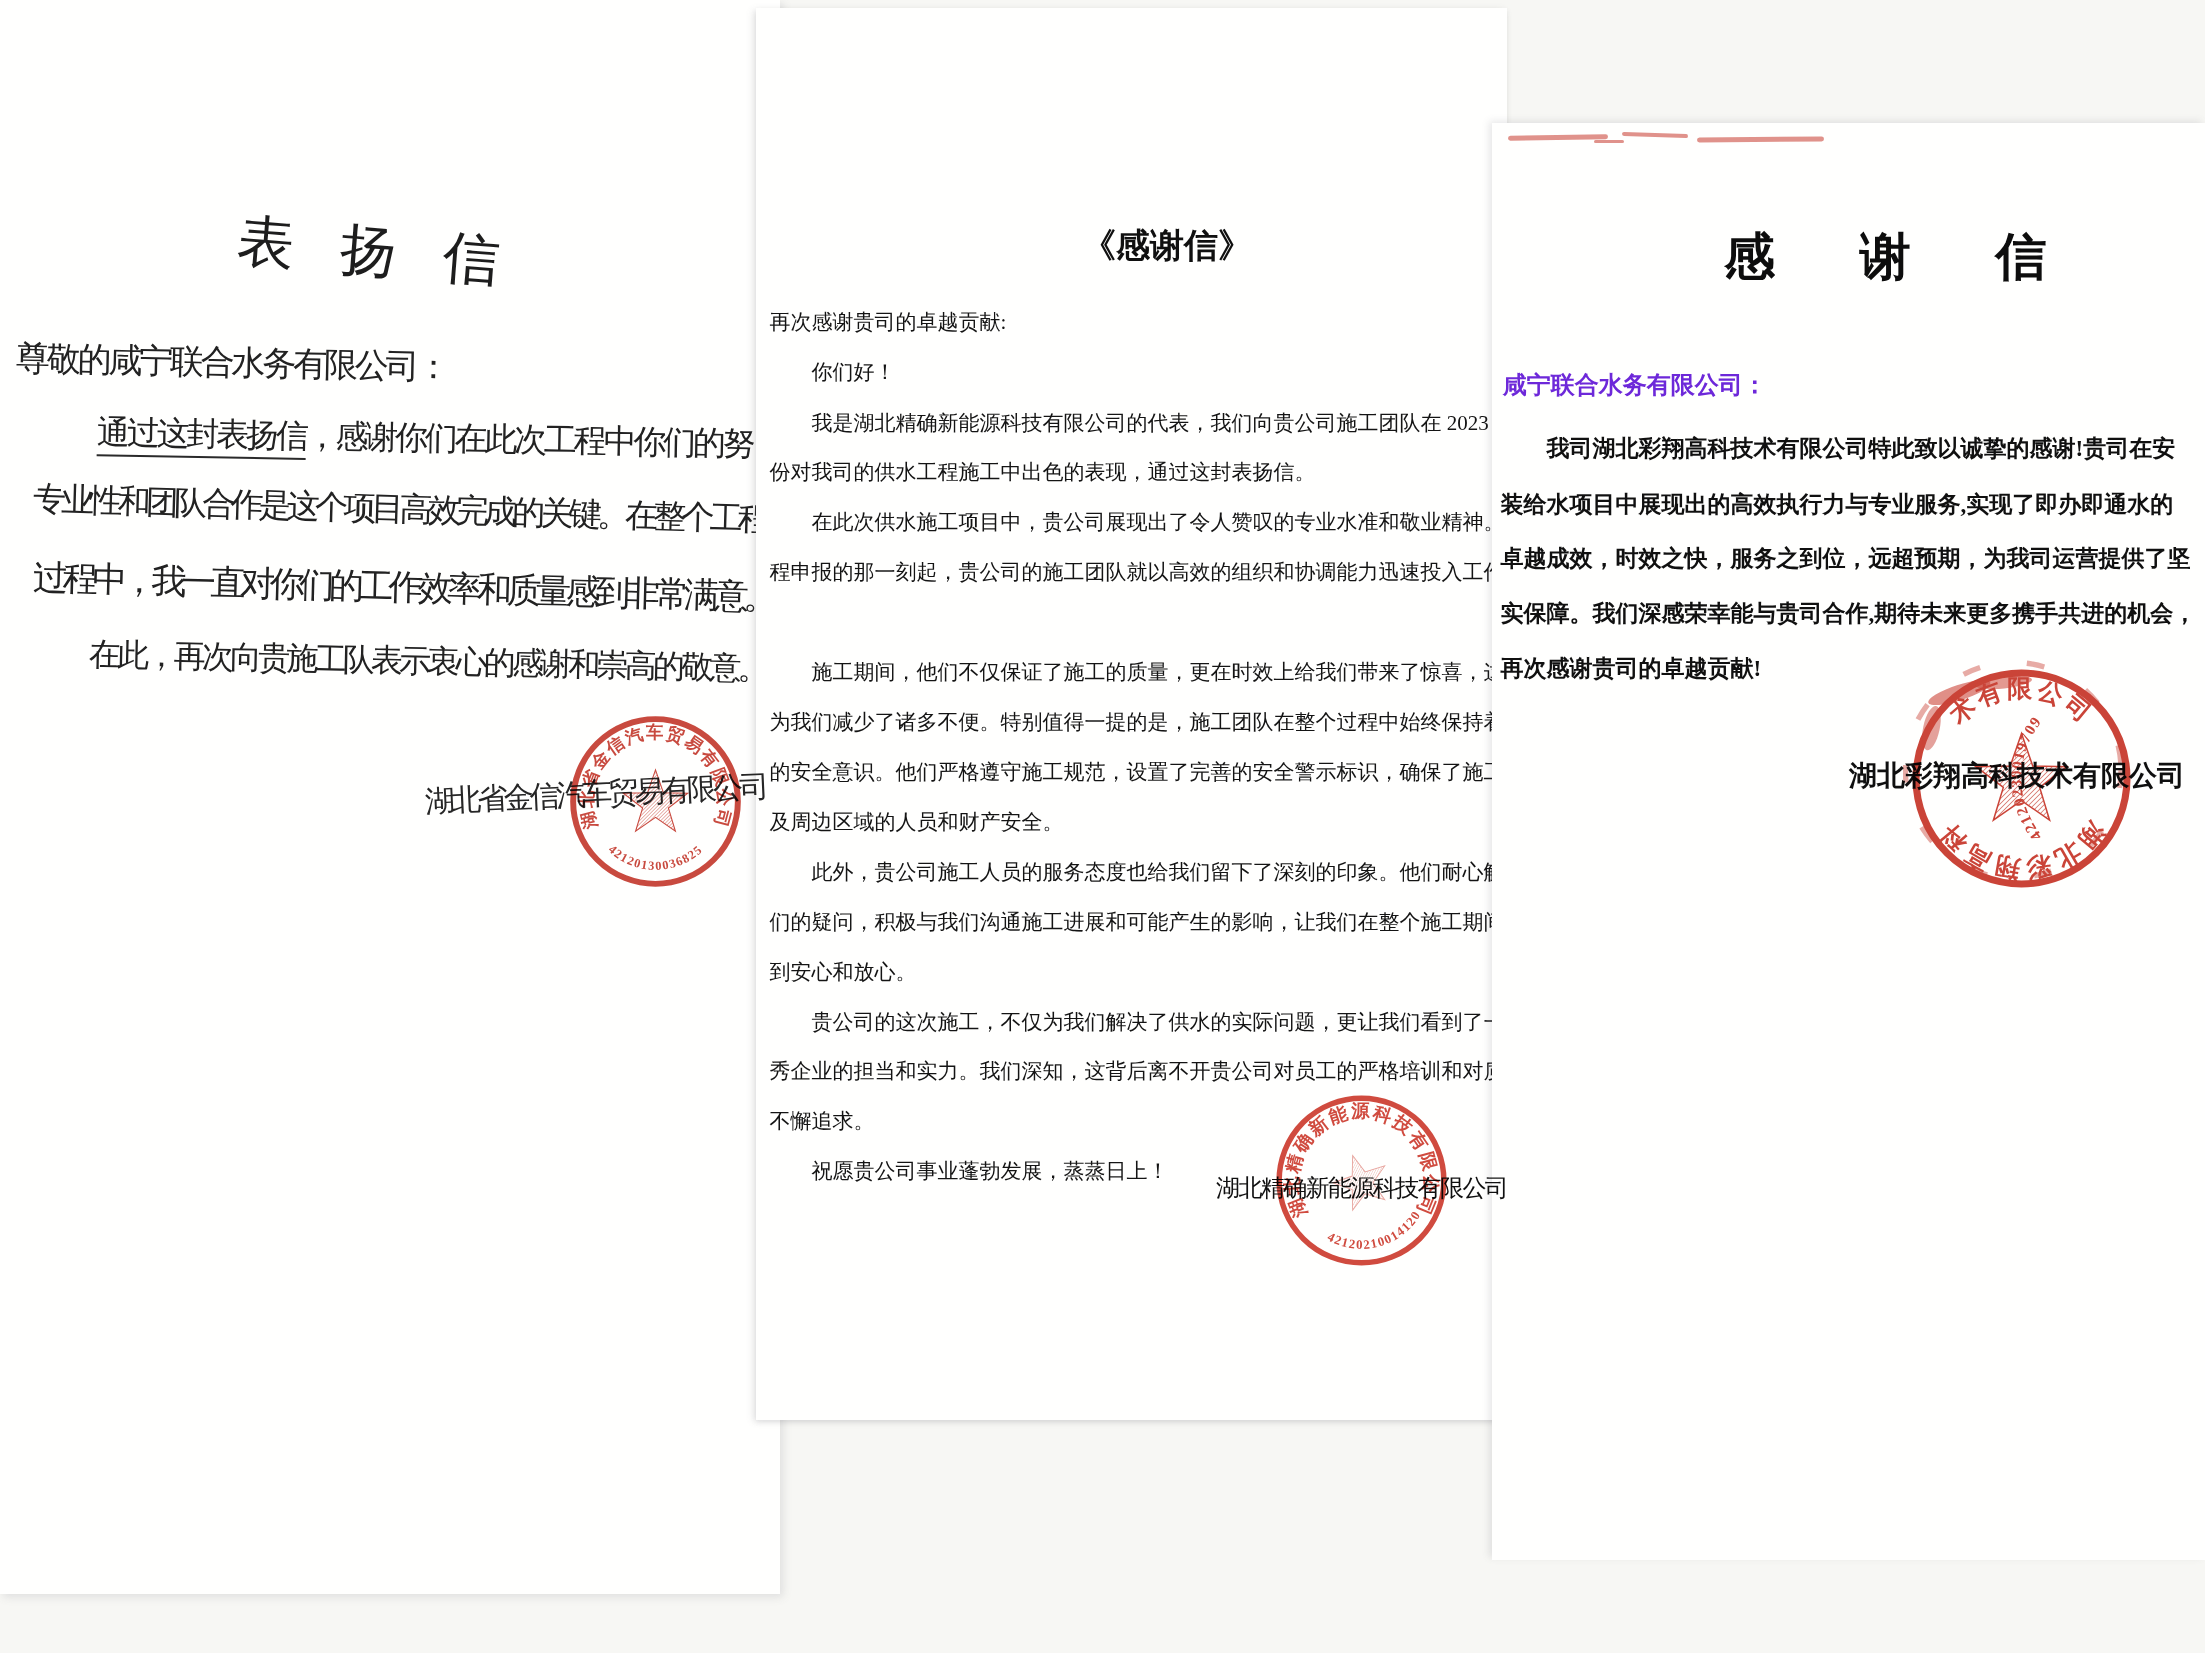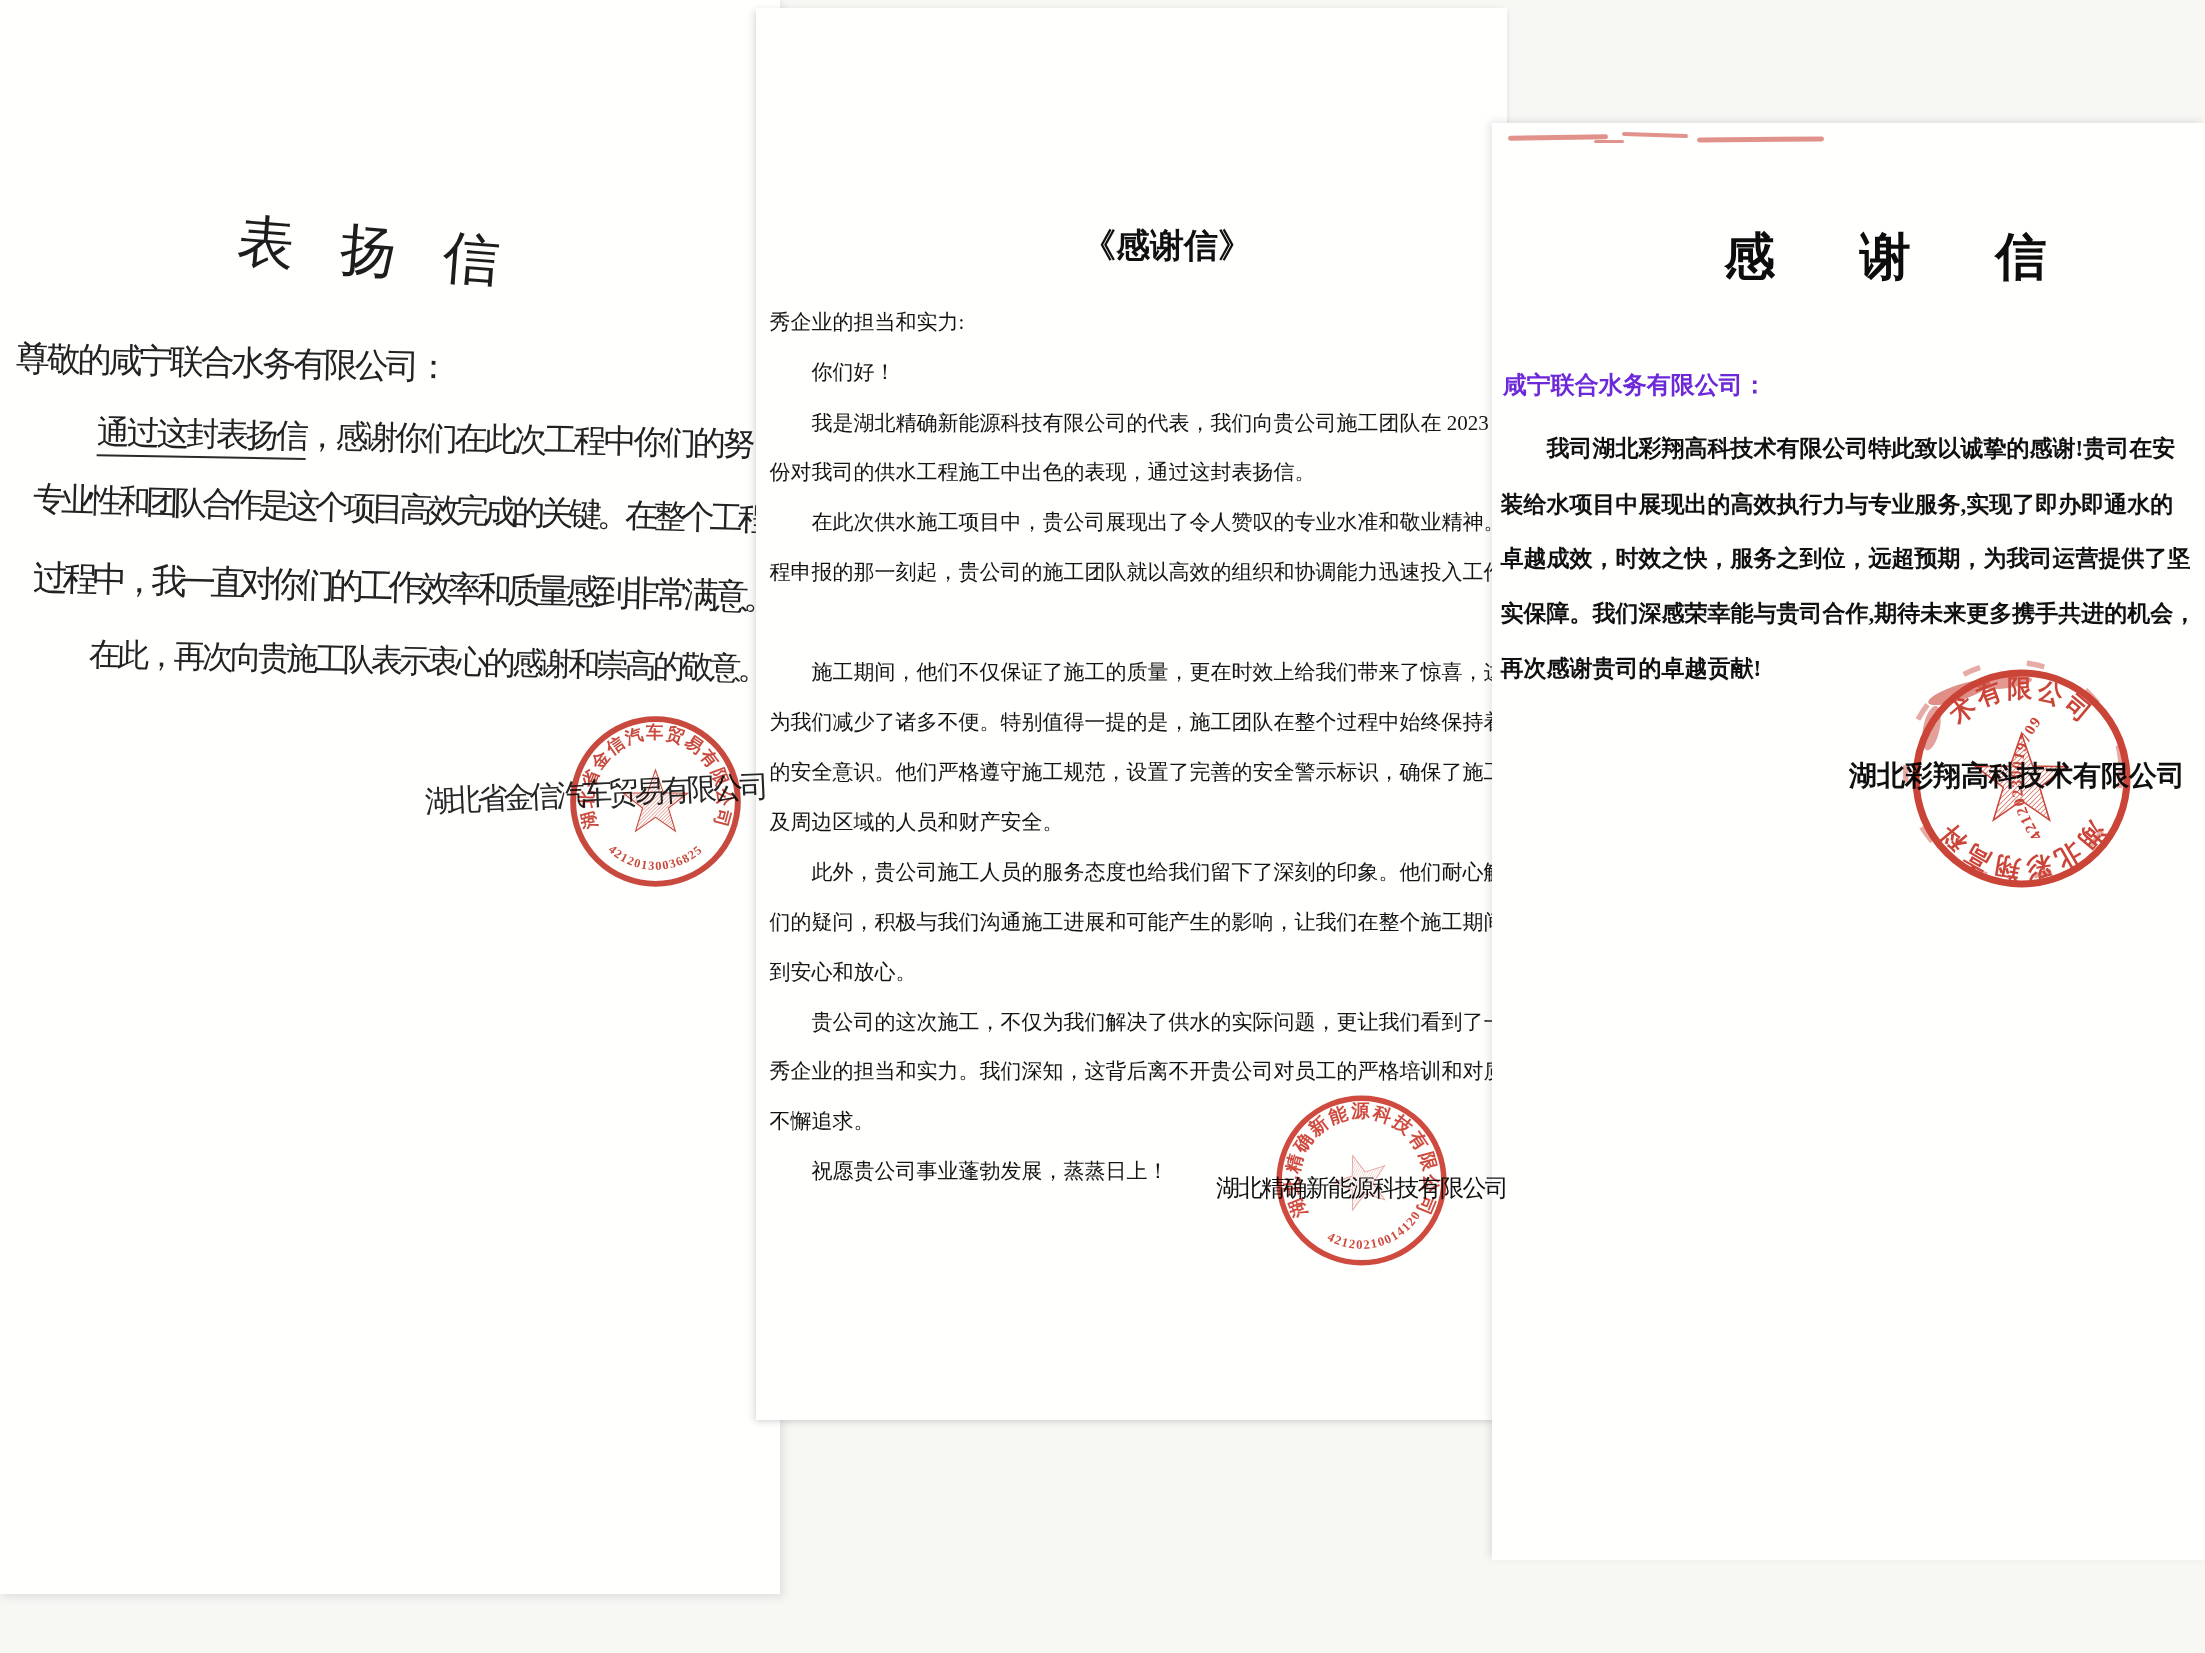--- a/index.html
+++ b/index.html
@@ -64,21 +64,21 @@
     <text font-size="38" letter-spacing="4" fill="#c43a2e">
       <textPath href="#arcTopL" startOffset="50%" text-anchor="middle">湖北省金信汽车贸易有限公司</textPath>
     </text>
     <text font-size="27" letter-spacing="3" fill="#c43a2e">
       <textPath href="#arcBotL" startOffset="50%" text-anchor="middle">42120130036825</textPath>
     </text>
   </svg>
 
   <div class="page page-middle">
     <div class="abs m-title">《感谢信》</div>
-    <div class="abs m-line" style="top:300px">秀企业的担当和实力:</div>
+    <div class="abs m-line" style="top:300px">再次感谢贵司的卓越贡献:</div>
     <div class="abs m-line" style="top:350px">　　你们好！</div>
     <div class="abs m-line" style="top:401px">　　我是湖北精确新能源科技有限公司的代表，我们向贵公司施工团队在 2023 年</div>
     <div class="abs m-line" style="top:450px">份对我司的供水工程施工中出色的表现，通过这封表扬信。</div>
     <div class="abs m-line" style="top:500px">　　在此次供水施工项目中，贵公司展现出了令人赞叹的专业水准和敬业精神。从工</div>
     <div class="abs m-line" style="top:550px">程申报的那一刻起，贵公司的施工团队就以高效的组织和协调能力迅速投入工作</div>
     <div class="abs m-line" style="top:650px">　　施工期间，他们不仅保证了施工的质量，更在时效上给我们带来了惊喜，这</div>
     <div class="abs m-line" style="top:700px">为我们减少了诸多不便。特别值得一提的是，施工团队在整个过程中始终保持着</div>
     <div class="abs m-line" style="top:750px">的安全意识。他们严格遵守施工规范，设置了完善的安全警示标识，确保了施工</div>
     <div class="abs m-line" style="top:800px">及周边区域的人员和财产安全。</div>
     <div class="abs m-line" style="top:850px">　　此外，贵公司施工人员的服务态度也给我们留下了深刻的印象。他们耐心解</div>

